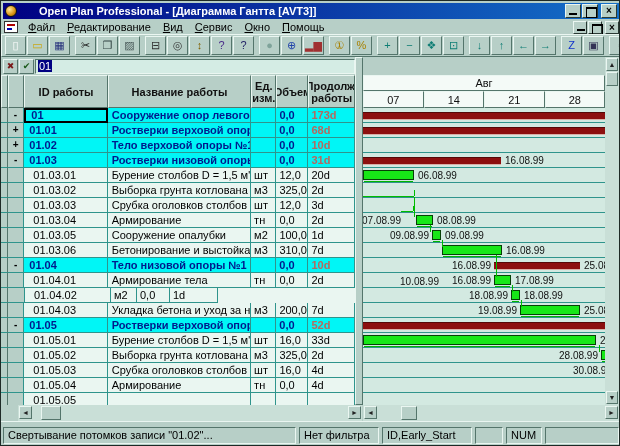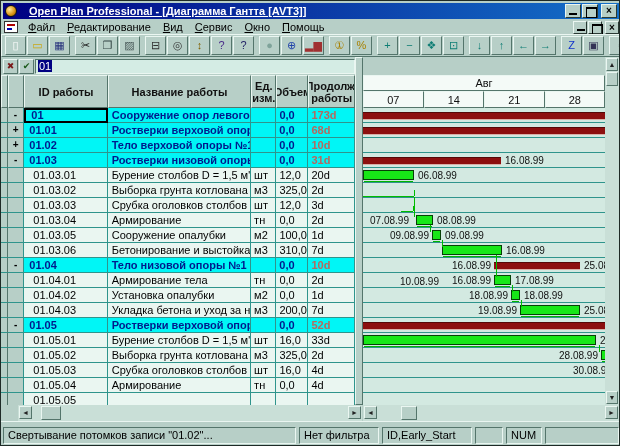--- a/index.html
+++ b/index.html
@@ -11,21 +11,21 @@
   html,body{background:#888;}
   #app{position:relative;width:620px;height:446px;background:var(--face);overflow:hidden;border:1px solid #1e2a26;}
   .raised{border:1px solid;border-color:var(--lt) var(--dk) var(--dk) var(--lt);}
   .sunken{border:1px solid;border-color:var(--dk) var(--lt) var(--lt) var(--dk);}
 
   
   .titlebar{position:absolute;left:2px;top:2px;width:616px;height:16px;display:flex;align-items:center;
     background:linear-gradient(90deg,#000082,#1470c8);color:#fff;padding:0 2px;}
   .app-icon{width:12px;height:12px;border-radius:50%;flex:0 0 auto;
     background:radial-gradient(circle at 35% 35%,#ffe89a,#d89010 60%,#6a4a00);border:1px solid #111;}
-  .title{flex:1;font-size:11px;font-weight:bold;padding-left:12px;white-space:nowrap;overflow:hidden;text-decoration:underline;}
+  .title{flex:1;font-size:11px;font-weight:bold;padding-left:22px;white-space:nowrap;overflow:hidden;}
   .wbtns{display:flex;gap:1px;align-items:center;}
   .wbtn{width:16px;height:14px;background:var(--face);border:1px solid;border-color:var(--lt) var(--dk2) var(--dk2) var(--lt);
     position:relative;font:bold 10px/12px "Liberation Sans",sans-serif;text-align:center;color:#000;}
   .wbtn.close-b{margin-left:2px;}
   .wbtn.min-b::after{content:"";position:absolute;left:3px;bottom:2px;width:8px;height:2px;background:#000;}
   .wbtn.max-b::after{content:"";position:absolute;left:3px;top:2px;width:9px;height:8px;border:1px solid #000;border-top-width:2px;}
   .wbtn.sm{width:14px;height:13px;}
 
   
   .menubar{position:absolute;left:2px;top:19px;width:616px;height:14px;display:flex;align-items:center;background:var(--face);}
@@ -376,21 +376,20 @@
         <div class="c w-id">01.04.01</div>
         <div class="c w-nm">Армирование тела</div>
         <div class="c w-un">тн</div>
         <div class="c w-vo">0,0</div>
         <div class="c w-du">2d</div>
       </div>
       <div class="trow">
         <div class="c w-sel"></div>
         <div class="c w-exp"></div>
         <div class="c w-id">01.04.02</div>
-        <div class="c w-nm">Установка опалубки</div>
         <div class="c w-un">м2</div>
         <div class="c w-vo">0,0</div>
         <div class="c w-du">1d</div>
       </div>
       <div class="trow">
         <div class="c w-sel"></div>
         <div class="c w-exp"></div>
         <div class="c w-id">01.04.03</div>
         <div class="c w-nm">Укладка бетона и уход за ним</div>
         <div class="c w-un">м3</div>
@@ -478,21 +477,21 @@
         <span class="dlab" style="left: 142px;">16.08.99</span>
       </div>
       <div class="grow">
         <div class="bar green" style="left: 0px; width: 51px;"></div>
         <span class="dlab" style="left: 55px;">06.08.99</span>
       </div>
       <div class="grow"></div>
       <div class="grow"></div>
       <div class="grow">
         <div class="bar green" style="left: 53px; width: 17px;"></div>
-        <span class="dlab" style="right: 196px; padding-left: 17px;">07.08.99</span>
+        <span class="dlab" style="right: 204px; padding-left: 17px;">07.08.99</span>
         <span class="dlab" style="left: 74px;">08.08.99</span>
       </div>
       <div class="grow">
         <div class="bar green" style="left: 69px; width: 9px;"></div>
         <span class="dlab" style="right: 176px;">09.08.99</span>
         <span class="dlab" style="left: 82px;">09.08.99</span>
       </div>
       <div class="grow">
         <div class="bar green" style="left: 79px; width: 60px;"></div>
         <span class="dlab" style="right: 166px; margin-top: 31px;">10.08.99</span>

